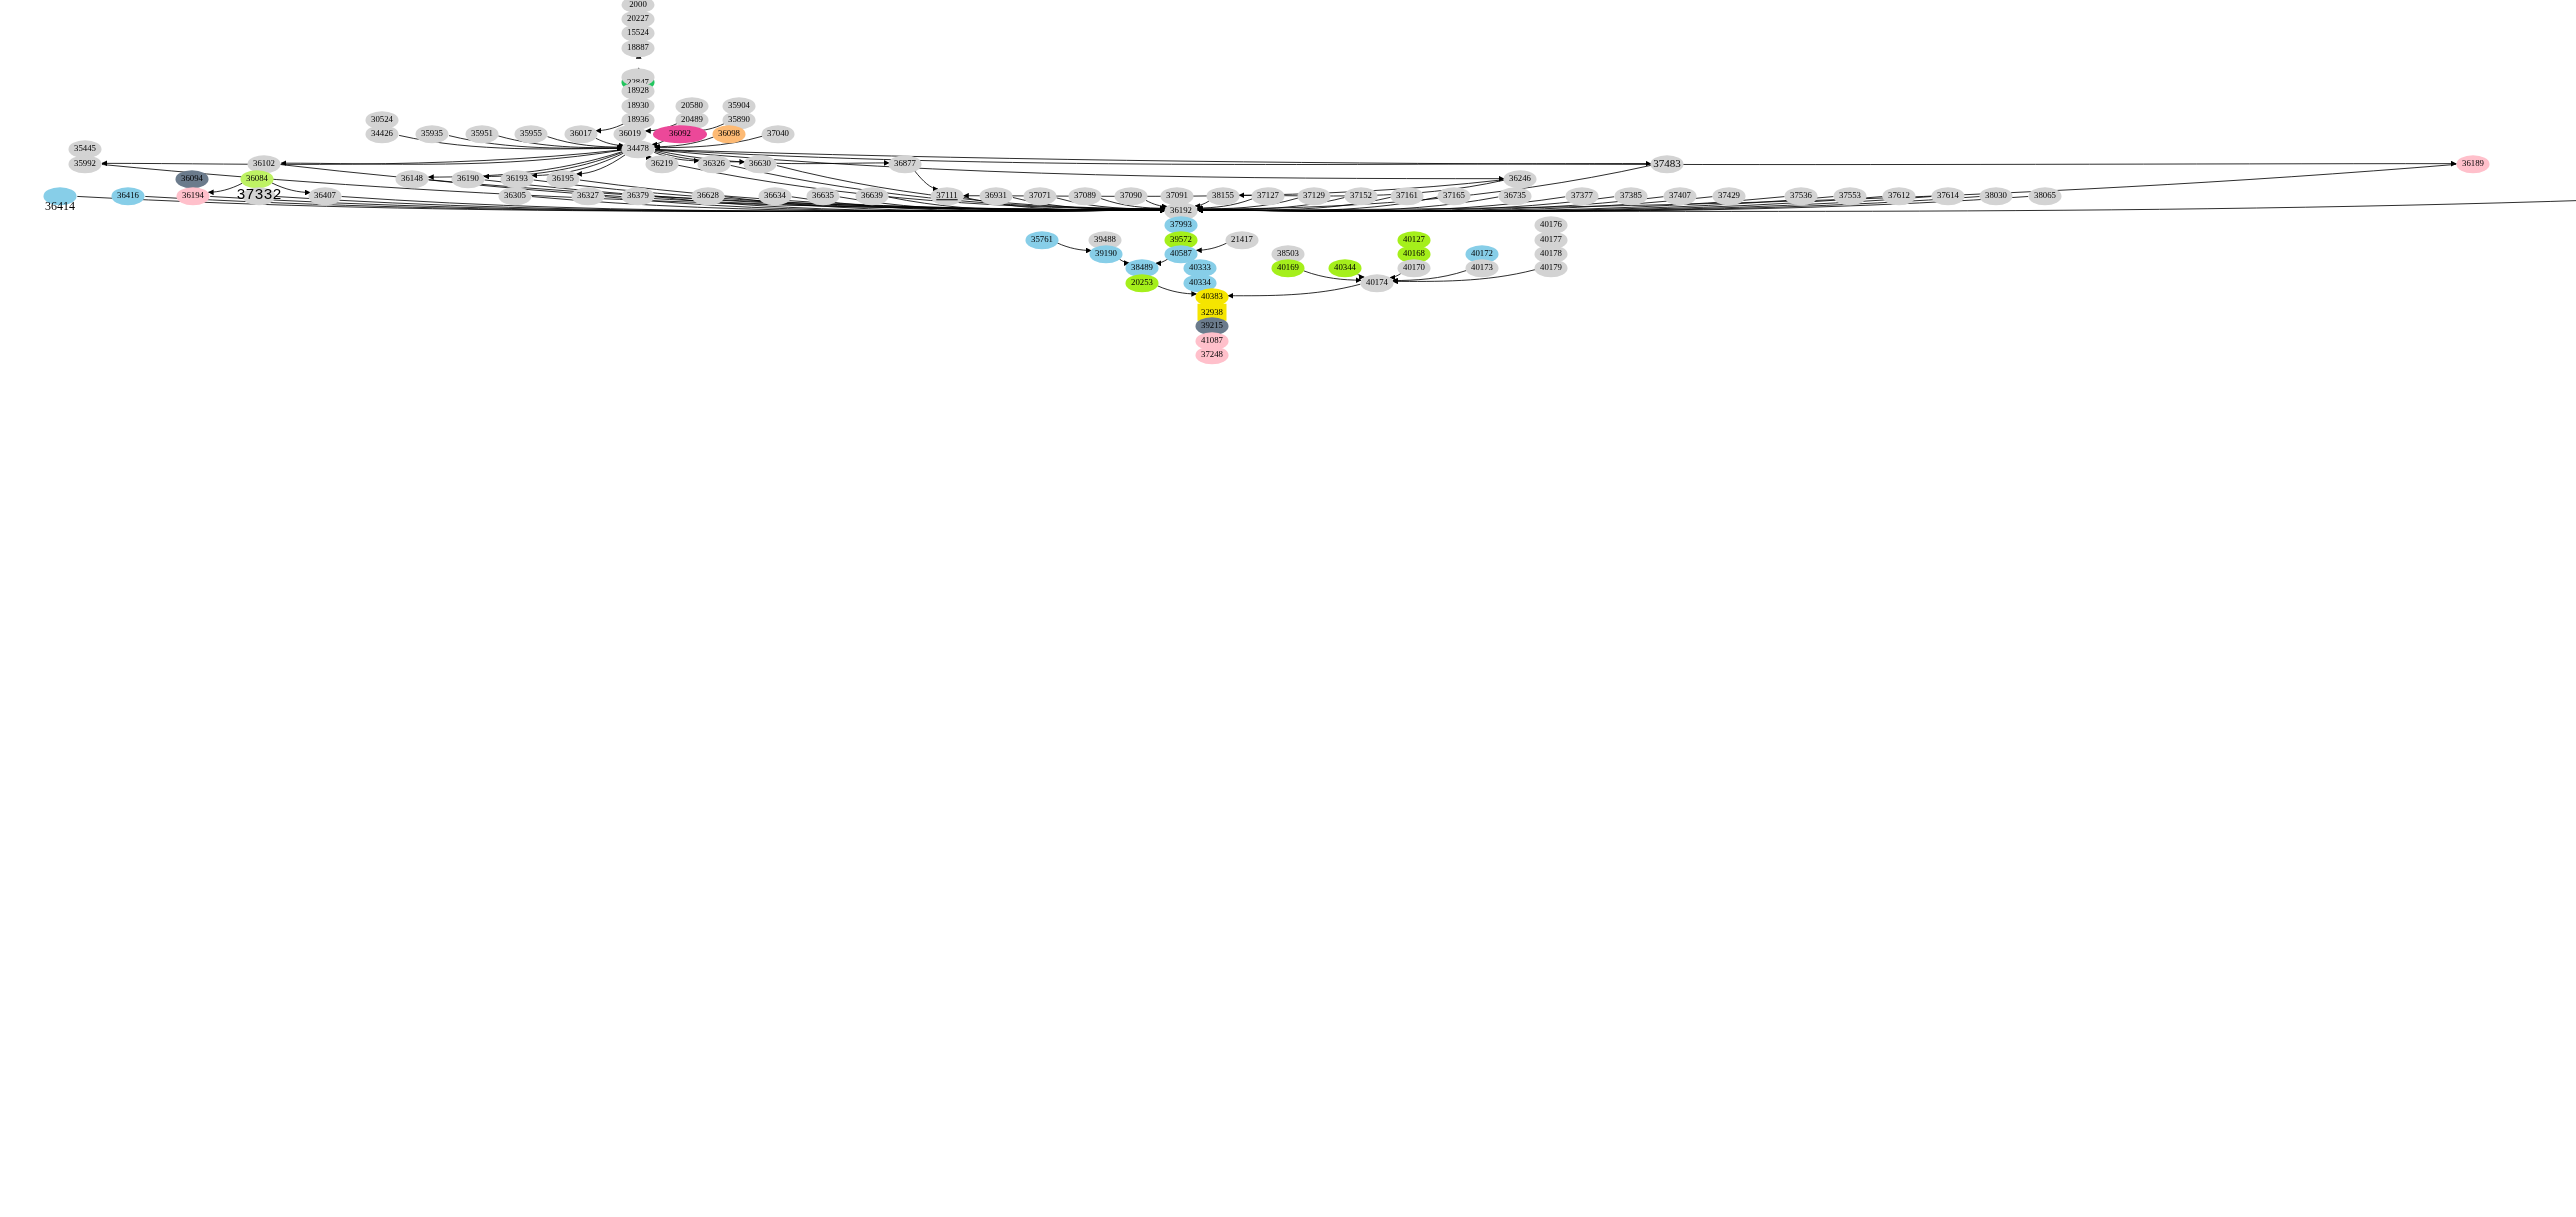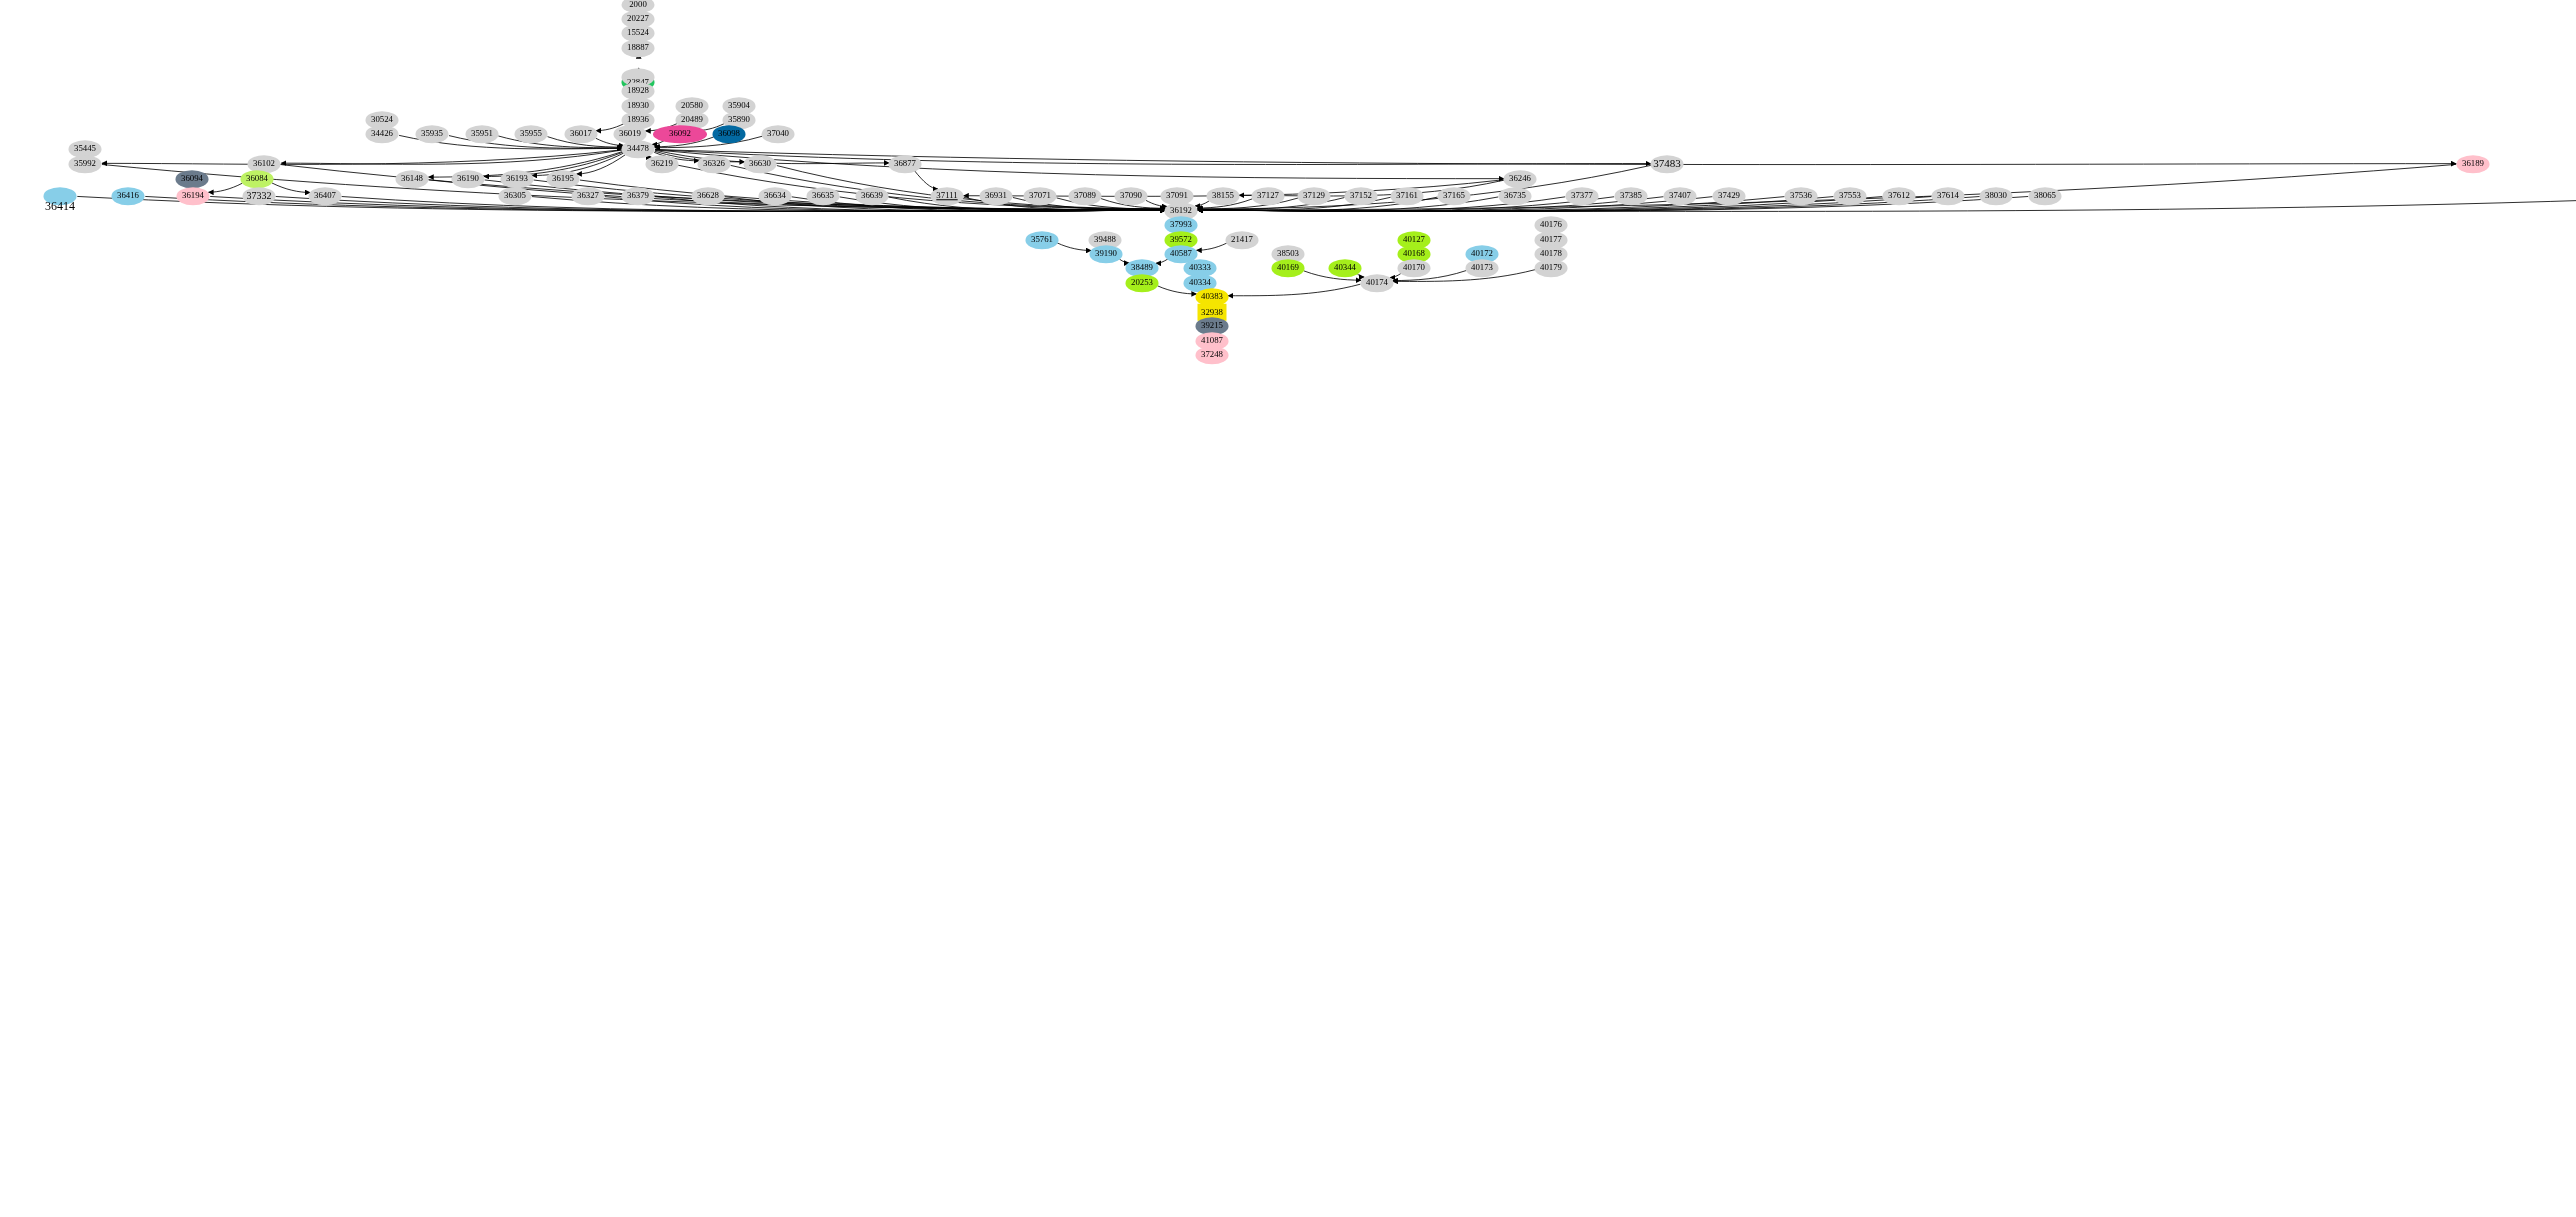--- a/index.html
+++ b/index.html
@@ -221,21 +221,21 @@
       </div>
       <div class="node ellipse" style="left: 581px; top: 134px; width: 33px; height: 17.5px; background: rgb(211, 211, 211);">
         <span class="nodelabel" style="font-size: 8.8px;">36017</span>
       </div>
       <div class="node ellipse" style="left: 630px; top: 134px; width: 33px; height: 17.5px; background: rgb(211, 211, 211);">
         <span class="nodelabel" style="font-size: 8.8px;">36019</span>
       </div>
       <div class="node ellipse" style="left: 680px; top: 134px; width: 54px; height: 17.5px; background: #ec4899;">
         <span class="nodelabel" style="font-size: 8.8px;">36092</span>
       </div>
-      <div class="node ellipse" style="left: 729px; top: 134px; width: 33px; height: 17.5px; background: #0369a1;">
+      <div class="node ellipse" style="left: 729px; top: 134px; width: 33px; height: 17.5px; background: #fdba74;">
         <span class="nodelabel" style="font-size: 8.8px;">36098</span>
       </div>
       <div class="node ellipse" style="left: 778px; top: 134px; width: 33px; height: 17.5px; background: rgb(211, 211, 211);">
         <span class="nodelabel" style="font-size: 8.8px;">37040</span>
       </div>
       <div class="node ellipse" style="left: 638px; top: 149px; width: 33px; height: 17.5px; background: rgb(211, 211, 211);">
         <span class="nodelabel" style="font-size: 8.8px;">34478</span>
       </div>
       <div class="node ellipse" style="left: 85px; top: 149px; width: 33px; height: 17.5px; background: rgb(211, 211, 211);">
         <span class="nodelabel" style="font-size: 8.8px;">35445</span>
@@ -288,21 +288,21 @@
       <div class="node ellipse" style="left: 60px; top: 196px; width: 33px; height: 17.5px; background: rgb(135, 206, 232);">
         <span class="nodelabel" style="font-size: 12px; margin-top: 21px;">36414</span>
       </div>
       <div class="node ellipse" style="left: 128px; top: 196px; width: 33px; height: 17.5px; background: rgb(135, 206, 232);">
         <span class="nodelabel" style="font-size: 8.8px;">36416</span>
       </div>
       <div class="node ellipse" style="left: 193px; top: 196px; width: 33px; height: 17.5px; background: rgb(255, 192, 203);">
         <span class="nodelabel" style="font-size: 8.8px;">36194</span>
       </div>
       <div class="node ellipse" style="left: 259px; top: 196px; width: 33px; height: 17.5px; background: rgb(211, 211, 211);">
-        <span class="nodelabel" style="font-size: 10px;">37332</span>
+        <span class="nodelabel" style="font-size: 15px; font-family: Liberation Mono, monospace;">37332</span>
       </div>
       <div class="node ellipse" style="left: 325px; top: 196px; width: 33px; height: 17.5px; background: rgb(211, 211, 211);">
         <span class="nodelabel" style="font-size: 8.8px;">36407</span>
       </div>
       <div class="node ellipse" style="left: 515px; top: 196px; width: 33px; height: 17.5px; background: rgb(211, 211, 211);">
         <span class="nodelabel" style="font-size: 8.8px;">36305</span>
       </div>
       <div class="node ellipse" style="left: 588px; top: 196px; width: 33px; height: 17.5px; background: rgb(211, 211, 211);">
         <span class="nodelabel" style="font-size: 8.8px;">36327</span>
       </div>

